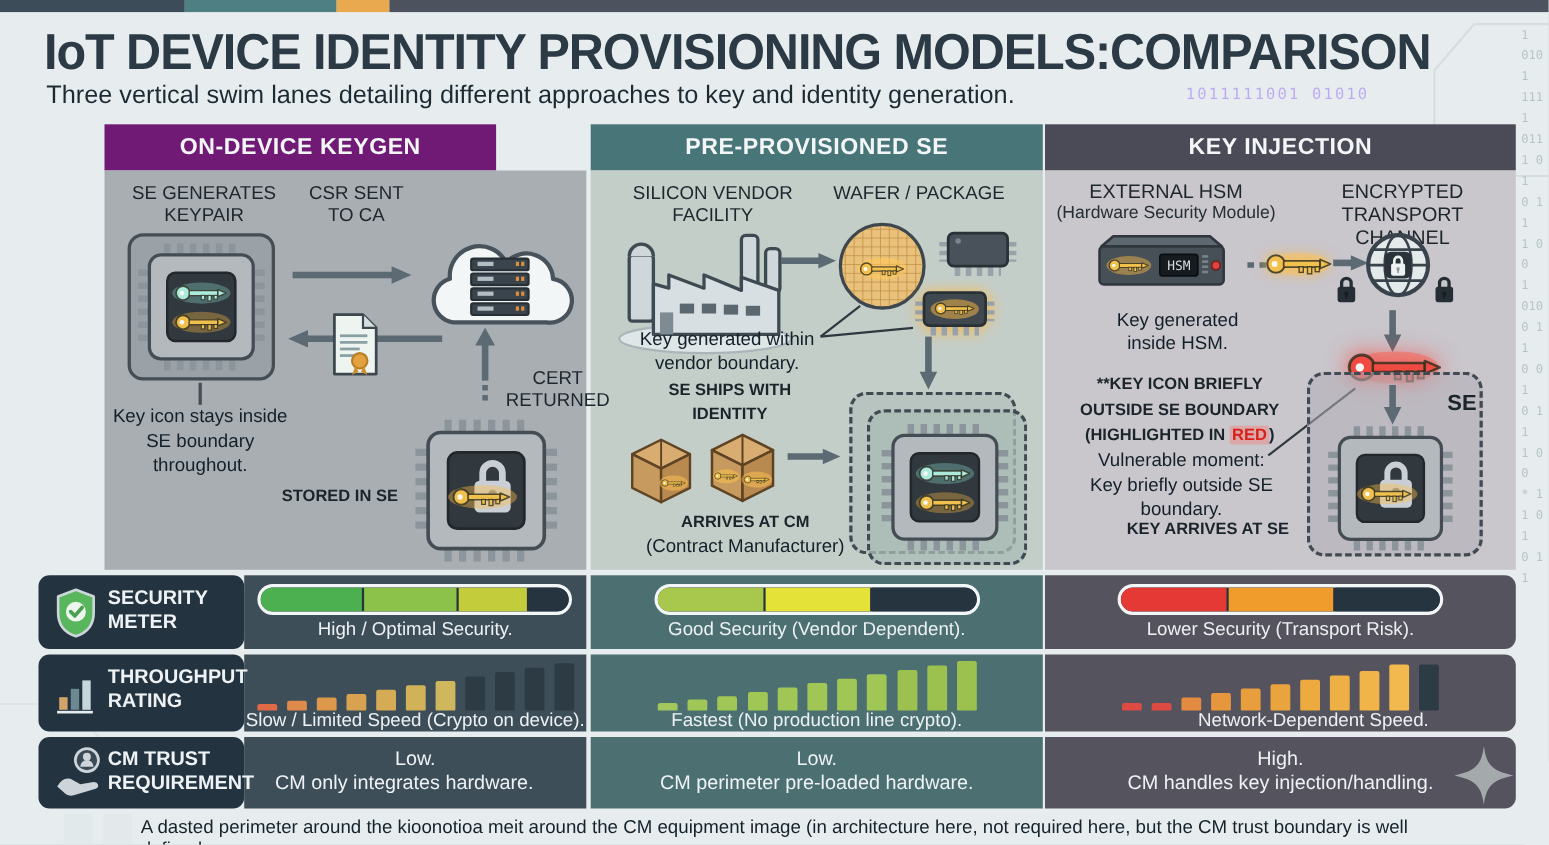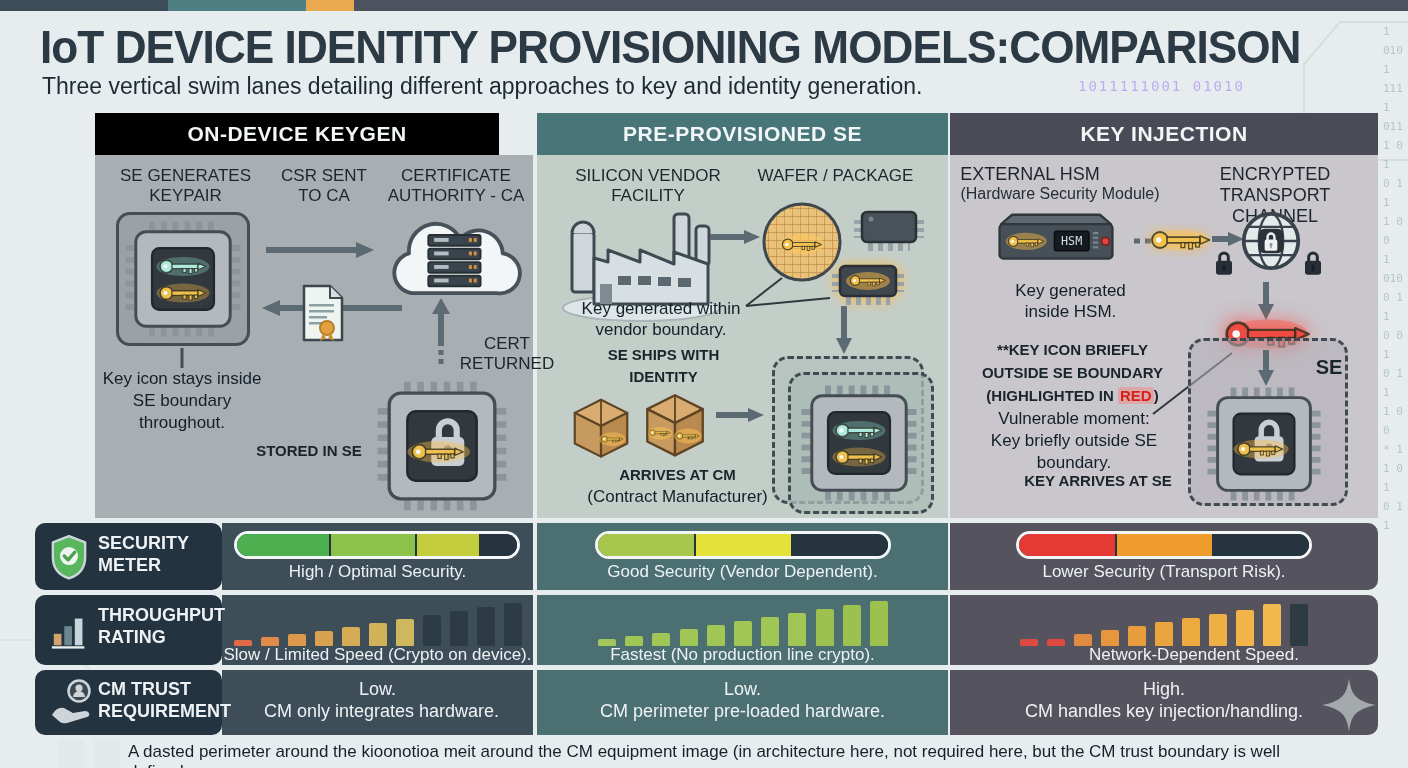--- a/index.html
+++ b/index.html
@@ -5,21 +5,21 @@
   *{margin:0;padding:0;box-sizing:border-box}
   html,body{background:#cfd6d8}
   body{font-family:"Liberation Sans",sans-serif}
   .page{position:relative;width:1408px;height:768px;background:#e7edee;overflow:hidden}
   .topbar{position:absolute;left:0;top:0;width:1408px;height:11px;display:flex}
   .topbar div{height:11px;flex:none}
   .title{position:absolute;left:40px;top:20px;font-size:46px;font-weight:bold;color:#2b3a44;letter-spacing:-1px;transform:scaleX(.96);transform-origin:left;white-space:nowrap}
   .subtitle{position:absolute;left:42px;top:73px;font-size:23px;color:#1c2a33;white-space:nowrap}
   .lane-header{position:absolute;top:113px;height:42px;color:#f3f6f7;font-weight:bold;font-size:21px;text-align:center;line-height:42px;letter-spacing:.5px}
   .lane-body{position:absolute;top:155px;height:363px}
-  .lh1{left:95px;width:404px;background:#000000}
+  .lh1{left:95px;width:356px;background:#701a75}
   .lh2{left:537px;width:411px;background:#487578}
   .lh3{left:950px;width:428px;background:#4a4b57}
   .lb1{left:95px;width:438px;background:#a9aeb3}
   .lb2{left:537px;width:411px;background:#c4cec9}
   .lb3{left:950px;width:428px;background:#c9c6cc}
   .steplbl{position:absolute;font-weight:normal;font-size:17px;line-height:20px;color:#1d262c;text-align:center}
   .sublbl{position:absolute;font-size:16px;line-height:19px;color:#242e35;text-align:center}
   .cap{position:absolute;font-size:17px;line-height:21px;color:#13202a;text-align:center}
   .biglbl{position:absolute;font-weight:bold;font-size:15px;line-height:22px;color:#1a242b;text-align:center}
   .sebox{position:absolute;background:#9aa1a7;border:3px solid #454d55;border-radius:14px}
@@ -110,21 +110,20 @@
   <div class="lane-header lh1">ON-DEVICE KEYGEN</div>
   <div class="lane-header lh2">PRE-PROVISIONED SE</div>
   <div class="lane-header lh3">KEY INJECTION</div>
 
   <div class="lane-body lb1"></div>
   <div class="lane-body lb2"></div>
   <div class="lane-body lb3"></div>
 
   <div class="steplbl" style="left:103px;top:166px;width:165px">SE GENERATES KEYPAIR</div>
   <div class="steplbl" style="left:268px;top:166px;width:112px">CSR SENT TO CA</div>
-  <div class="steplbl" style="left:382px;top:166px;width:148px">CERTIFICATE AUTHORITY - CA</div>
 
   <div class="sebox" style="left:116px;top:212px;width:134px;height:134px"></div>
   <svg class="icon" style="left:124px;top:220px" width="118" height="118" viewBox="0 0 160 160">
     <line x1="34" y1="9" x2="128" y2="9" stroke="#8d959c" stroke-width="14" stroke-dasharray="8 8"></line>
     <line x1="34" y1="151" x2="128" y2="151" stroke="#8d959c" stroke-width="14" stroke-dasharray="8 8"></line>
     <line x1="9" y1="34" x2="9" y2="128" stroke="#8d959c" stroke-width="14" stroke-dasharray="8 8"></line>
     <line x1="151" y1="34" x2="151" y2="128" stroke="#8d959c" stroke-width="14" stroke-dasharray="8 8"></line>
     <rect x="16" y="16" width="128" height="128" rx="14" fill="#b4b9be" stroke="#454d54" stroke-width="4"></rect>
     <rect x="38" y="38" width="84" height="84" rx="10" fill="#31383e" stroke="#22272c" stroke-width="3"></rect>
     <ellipse cx="80" cy="63" rx="36" ry="13" fill="rgba(150,240,225,.3)"></ellipse>
@@ -302,21 +301,21 @@
     <rect x="38" y="38" width="84" height="84" rx="10" fill="#31383e" stroke="#22272c" stroke-width="3"></rect>
     <ellipse cx="80" cy="63" rx="36" ry="13" fill="rgba(150,240,225,.3)"></ellipse>
     <use href="#k" x="44" y="48" width="72" height="30" style="color:#aceade"></use>
     <ellipse cx="80" cy="99" rx="36" ry="13" fill="rgba(255,190,70,.35)"></ellipse>
     <use href="#k" x="44" y="84" width="72" height="30" style="color:#f0c04e"></use>
   </svg>
 
   <div class="biglbl" style="left:600px;top:464px;width:155px">ARRIVES AT CM</div>
   <div class="cap" style="left:585px;top:486px;width:185px;font-size:17px">(Contract Manufacturer)</div>
 
-  <div class="steplbl" style="left:925px;top:164px;width:210px;font-size:18px">EXTERNAL HSM</div>
+  <div class="steplbl" style="left:955px;top:164px;width:210px;font-size:18px">EXTERNAL HSM</div>
   <div class="sublbl" style="left:952px;top:184px;width:216px">(Hardware Security Module)</div>
   <div class="steplbl" style="left:1180px;top:164px;width:190px;font-size:18px;line-height:21px">ENCRYPTED TRANSPORT CHANNEL</div>
 
   <svg class="icon" style="left:980px;top:210px" width="152" height="58" viewBox="0 0 160 74">
     <path d="M24 6 L136 6 L150 18 L10 18 Z" fill="#5d6870" stroke="#2f373d" stroke-width="3" stroke-linejoin="round"></path>
     <rect x="8" y="18" width="144" height="44" rx="5" fill="#474f57" stroke="#2f373d" stroke-width="3"></rect>
     <ellipse cx="42" cy="40" rx="26" ry="11" fill="rgba(255,190,70,.45)"></ellipse>
     <use href="#k" x="16" y="29" width="52" height="22" style="color:#f2c14b"></use>
     <rect x="78" y="27" width="44" height="25" rx="3" fill="#161b1f" stroke="#0b0f12" stroke-width="2"></rect>
     <text x="100" y="45" text-anchor="middle" font-size="15" fill="#d7dde1" font-family="DejaVu Sans Mono, monospace">HSM</text>
@@ -490,21 +489,21 @@
   <div class="block" style="top:670px;height:65px"></div>
   <svg class="icon" style="left:48px;top:678px" width="46" height="48" viewBox="0 0 46 48">
     <circle cx="31" cy="13" r="10.5" fill="#3b4954" stroke="#cdd5da" stroke-width="2.5"></circle>
     <circle cx="31" cy="10" r="3.6" fill="#cdd5da"></circle>
     <path d="M25 19 a6 6 0 0 1 12 0 z" fill="#cdd5da"></path>
     <path d="M4 37 l8 7 q3 2 7 1 l20 -6 q3 -1 2 -4 q-1 -2 -4 -2 l-12 2 l-9 -5 q-7 -2 -12 7 z" fill="#cdd5da"></path>
   </svg>
   <div class="blocklabel" style="left:98px;top:679px;width:120px">CM TRUST REQUIREMENT</div>
 
   <div class="celltxt" style="left:222px;top:678px;width:311px">Low.</div>
-  <div class="celltxt" style="left:226px;top:700px;width:311px">CM only integrates hardware.</div>
+  <div class="celltxt" style="left:212px;top:700px;width:311px">CM only integrates hardware.</div>
   <div class="celltxt" style="left:537px;top:678px;width:411px">Low.</div>
   <div class="celltxt" style="left:537px;top:700px;width:411px">CM perimeter pre-loaded hardware.</div>
   <div class="celltxt" style="left:950px;top:678px;width:428px">High.</div>
   <div class="celltxt" style="left:950px;top:700px;width:428px">CM handles key injection/handling.</div>
 
   <svg class="icon" style="left:1320px;top:676px" width="58" height="58" viewBox="0 0 54 54">
     <path d="M27 2 C29 17 33 23 52 27 C33 31 29 37 27 52 C25 37 21 31 2 27 C21 23 25 17 27 2 Z" fill="#a4a9ac"></path>
   </svg>
 
   <div class="footer">A dasted perimeter around the kioonotioa meit around the CM equipment image (in architecture here, not required here, but the CM trust boundary is well defined.</div>

